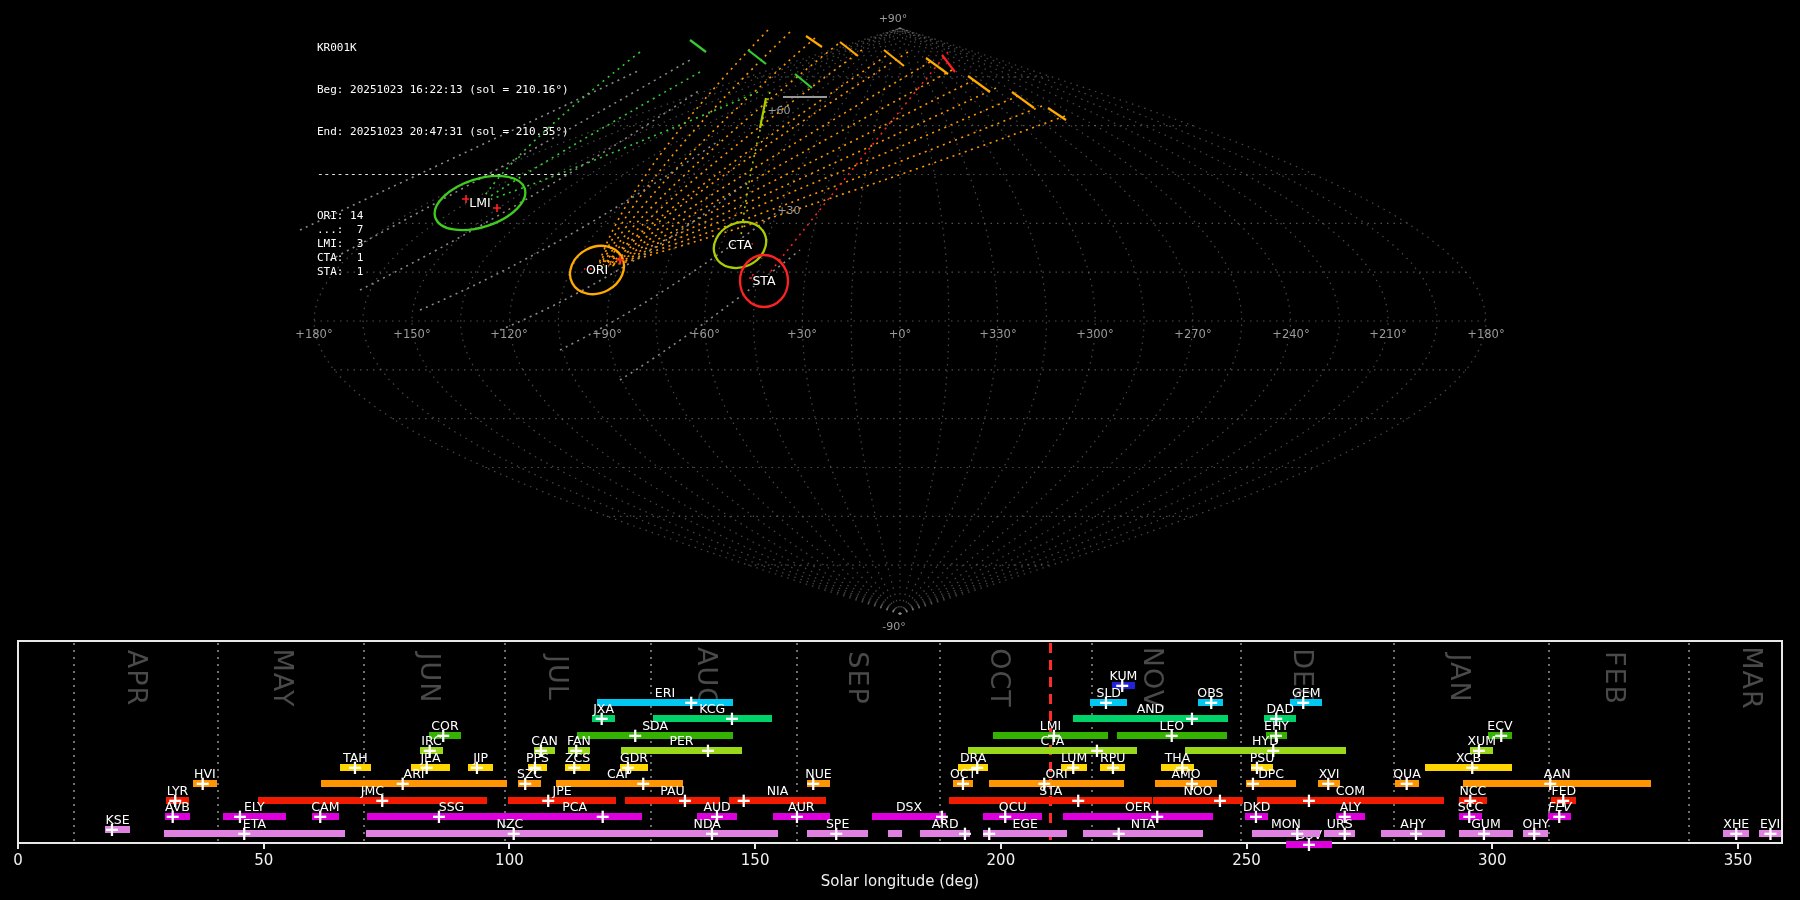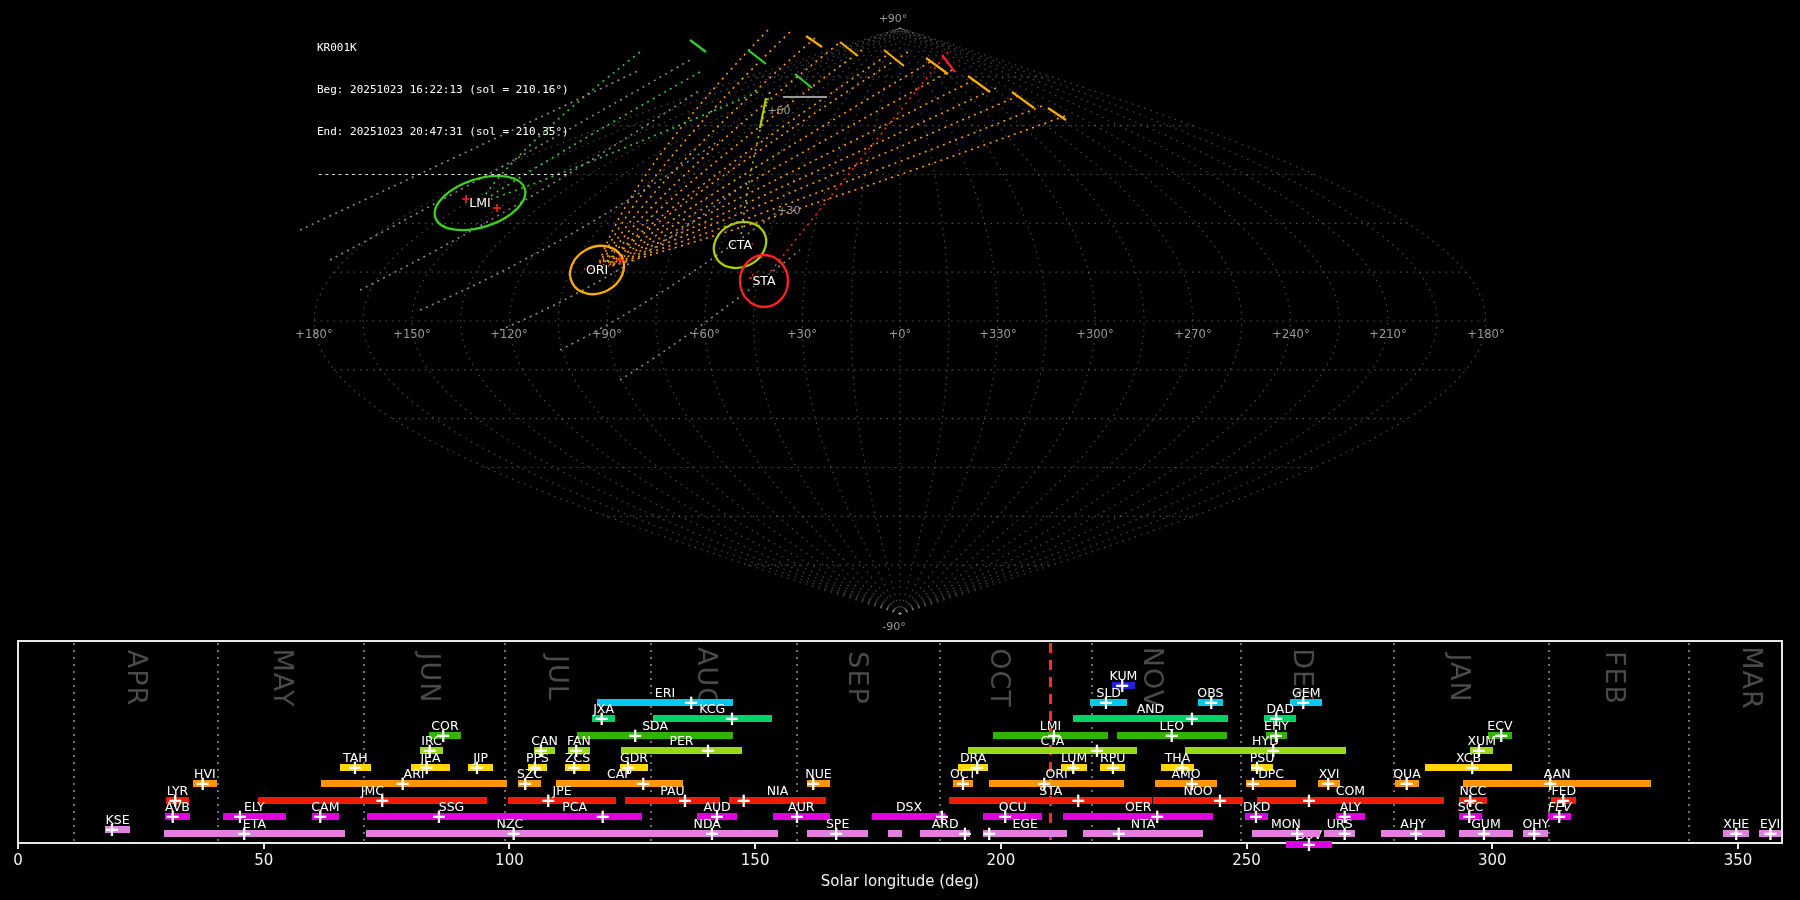--- a/index.html
+++ b/index.html
@@ -142,20 +142,21 @@
         <ellipse cx="764" cy="281" rx="24" ry="26" transform="rotate(0 764 281)" fill="none" stroke="#ff2222" stroke-width="2.3"></ellipse>
         <path d="M749 278H757M753 274V282" stroke="#ff2222" stroke-width="1.6"></path>
         <text x="764" y="285" fill="#fff" stroke="#000" stroke-width="3" paint-order="stroke" font-size="12.5" text-anchor="middle">STA</text>
       </g>
     </svg>
   <div id="stats-block">
     <div>KR001K</div>
     <div>Beg: 20251023 16:22:13 (sol = 210.16°)</div>
     <div>End: 20251023 20:47:31 (sol = 210.35°)</div>
     <div>--------------------------------------</div>
+    <div id="stats-counts"><div>ORI: 14</div><div>...:  7</div><div>LMI:  3</div><div>CTA:  1</div><div>STA:  1</div></div>
   </div>
 </div>
 
 <div id="timeline">
   <div class="frame"></div>
   <div id="xlabel">Solar longitude (deg)</div>
 <div class="month-grid" style="left: 72.5316px;"></div>
     <div class="month-label" style="left: 136.926px; top: 678px;">APR</div>
     <div class="month-grid" style="left: 216.521px;"></div>
     <div class="month-label" style="left: 282.881px; top: 678px;">MAY</div>

